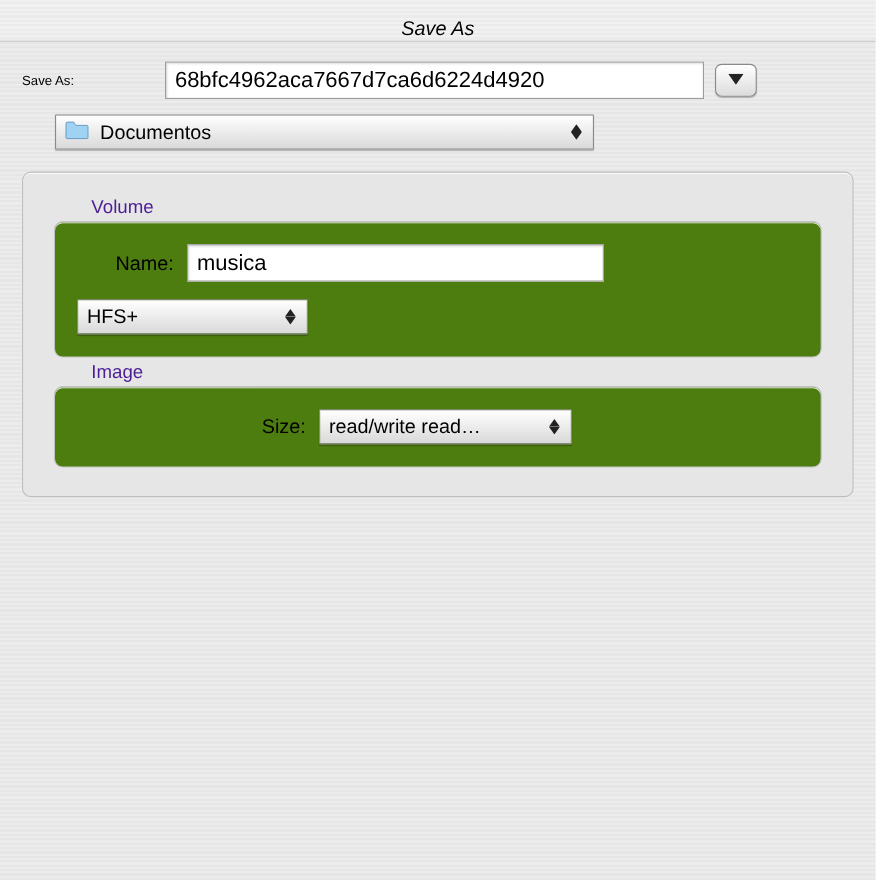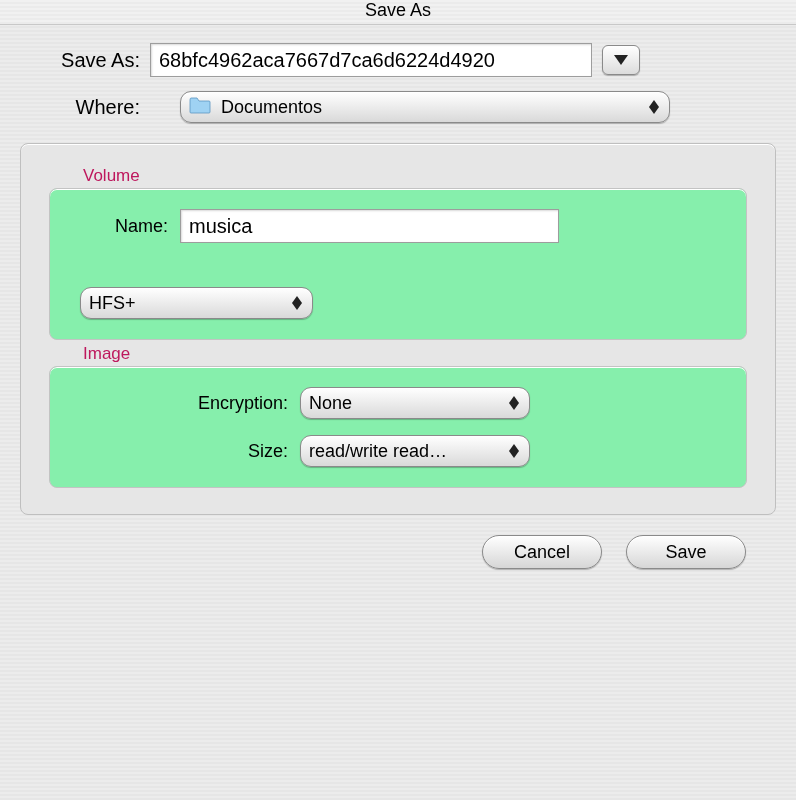--- a/index.html
+++ b/index.html
@@ -14,78 +14,79 @@
     overflow: hidden;
   }
   body {
     background: repeating-linear-gradient(
       to bottom,
       #ececec 0, #ececec 2px,
       #e6e6e6 2px, #e6e6e6 4px
     );
   }
   .titlebar {
-    height: 25px;
-    display: flex;
-    align-items: flex-start;
+    height: 38px;
+    display: flex;
+    align-items: flex-end;
     justify-content: center;
     border-bottom: 1px solid #c8c8c8;
     font-size: 18px;
     background: repeating-linear-gradient(
       to bottom,
       #f1f1f1 0, #f1f1f1 2px,
       #ebebeb 2px, #ebebeb 4px
     );
+    font-style: italic;
   }
   .content {
     padding: 18px 20px 0 20px;
   }
   .row {
     display: flex;
     align-items: center;
     margin-bottom: 14px;
   }
   .label {
-    text-align: right;
+    text-align: left;
     padding-right: 10px;
-    font-size: 20px;
+    font-size: 12px;
   }
   .saveas-label { width: 130px; }
   .where-label { width: 130px; }
 
   input.text-input {
     height: 34px;
     font-size: 20px;
     padding: 2px 8px;
     border: 1px solid #9d9d9d;
     background: #fff;
     box-shadow: inset 1px 1px 2px rgba(0,0,0,0.15);
     outline: none;
   }
-  .saveas-row .text-input { width: 442px; }
+  .saveas-row .text-input { width: 490px; }
 
   .expand-btn {
     margin-left: 10px;
     width: 38px;
     height: 30px;
     border-radius: 6px;
     border: 1px solid #8a8a8a;
     background: linear-gradient(#ffffff, #dcdcdc);
     box-shadow: 0 1px 1px rgba(0,0,0,0.25);
     display: flex;
     align-items: center;
     justify-content: center;
     cursor: pointer;
   }
   .expand-btn svg { width: 14px; height: 10px; }
 
   .popup {
     height: 32px;
     border: 1px solid #8a8a8a;
-    border-radius: 11px;
+    border-radius: 1px;
     background: linear-gradient(#ffffff, #d9d9d9);
     box-shadow: 0 1px 1px rgba(0,0,0,0.25), inset 0 1px 0 #fff;
     display: flex;
     align-items: center;
     padding: 0 28px 0 8px;
     position: relative;
     font-size: 18px;
     cursor: pointer;
   }
   .popup .arrows {
@@ -117,46 +118,46 @@
     padding: 18px 28px 26px 28px;
     box-shadow: inset 0 1px 0 #fff;
   }
 
   .group {
     margin-top: 2px;
   }
   .group-label {
     font-size: 17px;
     margin: 4px 0 2px 34px;
-    color: #be185d;
+    color: #4c1d95;
   }
   .group-box {
     border: 1px solid #c3c3c3;
     border-radius: 8px;
-    padding: 20px 30px;
-    background: #86efac;
+    padding: 20px 20px;
+    background: #4d7c0f;
     box-shadow: inset 0 1px 0 #fff;
   }
   .frow {
     display: flex;
     align-items: center;
     margin-bottom: 16px;
   }
   .frow:last-child { margin-bottom: 0; }
   .flabel {
     text-align: right;
     font-size: 18px;
     padding-right: 12px;
   }
   .vol .flabel { width: 100px; }
   .name-input { width: 379px; }
   .size-input { width: 170px; }
   .size-unit { margin-left: 14px; font-size: 18px; }
   .fs-row .flabel { width: 170px; }
-  .fs-popup { width: 233px; margin-top: 28px; }
+  .fs-popup { width: 210px; }
 
   .img-group .flabel { width: 220px; }
   .enc-popup, .type-popup { width: 230px; }
 
   .group + .group { margin-top: 0; }
 
   .buttons {
     display: flex;
     justify-content: flex-end;
     gap: 24px;
@@ -192,21 +193,20 @@
     <div class="expand-btn">
       <span>
         <svg viewBox="0 0 14 10">
             <polygon points="0,0 14,0 7,10" fill="#222"></polygon>
           </svg>
       </span>
     </div>
   </div>
 
   <div class="row where-row">
-    <div class="label where-label">Where:</div>
     <div class="popup where-popup">
       <span>
         <svg class="folder-icon" viewBox="0 0 22 18">
           <path d="M1 4 L1 16 Q1 17 2 17 L20 17 Q21 17 21 16 L21 6 Q21 5 20 5 L10 5 L8 2 L2 2 Q1 2 1 4 Z" fill="#9fd2f3" stroke="#5a94c0" stroke-width="0.8"></path>
         </svg>
       </span>
       <span>Documentos</span>
       <span class="arrows">
         <svg viewBox="0 0 10 7">
             <polygon points="5,0 10,7 0,7" fill="#222"></polygon>
@@ -240,54 +240,32 @@
             </span>
           </div>
         </div>
       </div>
     </div>
 
     <div class="group img-group">
       <div class="group-label">Image</div>
       <div class="group-box">
         <div class="frow">
-          <div class="flabel">Encryption:</div>
-          <div class="popup enc-popup">
-            <span>None</span>
-            <span class="arrows">
-              <svg viewBox="0 0 10 7">
-                  <polygon points="5,0 10,7 0,7" fill="#222"></polygon>
-                </svg>
-              <svg viewBox="0 0 10 7">
-                  <polygon points="0,0 10,0 5,7" fill="#222"></polygon>
-                </svg>
-            </span>
-          </div>
-        </div>
-        <div class="frow">
           <div class="flabel">Size:</div>
           <div class="popup type-popup">
             <span>read/write read…</span>
             <span class="arrows">
               <svg viewBox="0 0 10 7">
                   <polygon points="5,0 10,7 0,7" fill="#222"></polygon>
                 </svg>
               <svg viewBox="0 0 10 7">
                   <polygon points="0,0 10,0 5,7" fill="#222"></polygon>
                 </svg>
             </span>
           </div>
         </div>
       </div>
     </div>
 
   </div>
 
-  <div class="buttons">
-    <div class="push-button">
-      <span>Cancel</span>
-    </div>
-    <div class="push-button">
-      <span>Save</span>
-    </div>
-  </div>
 
 </div>
 
 </body></html>

